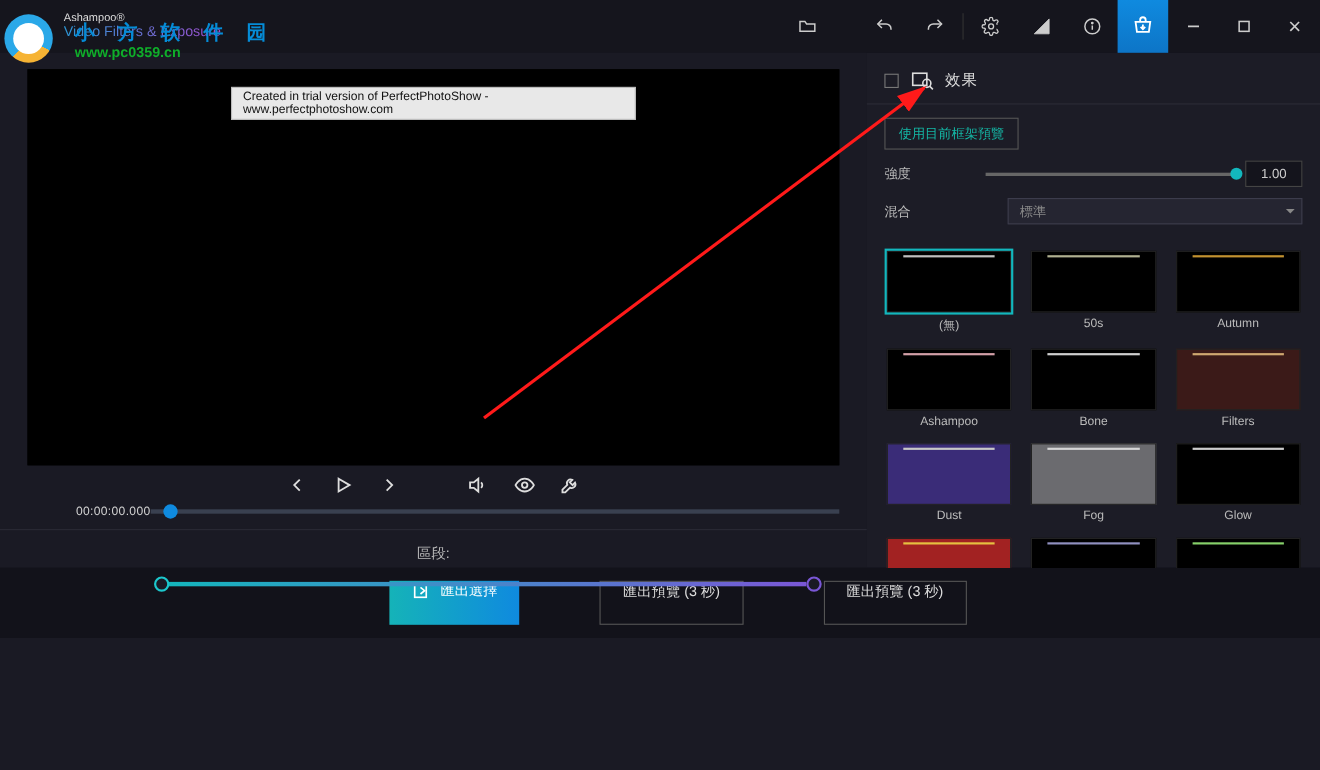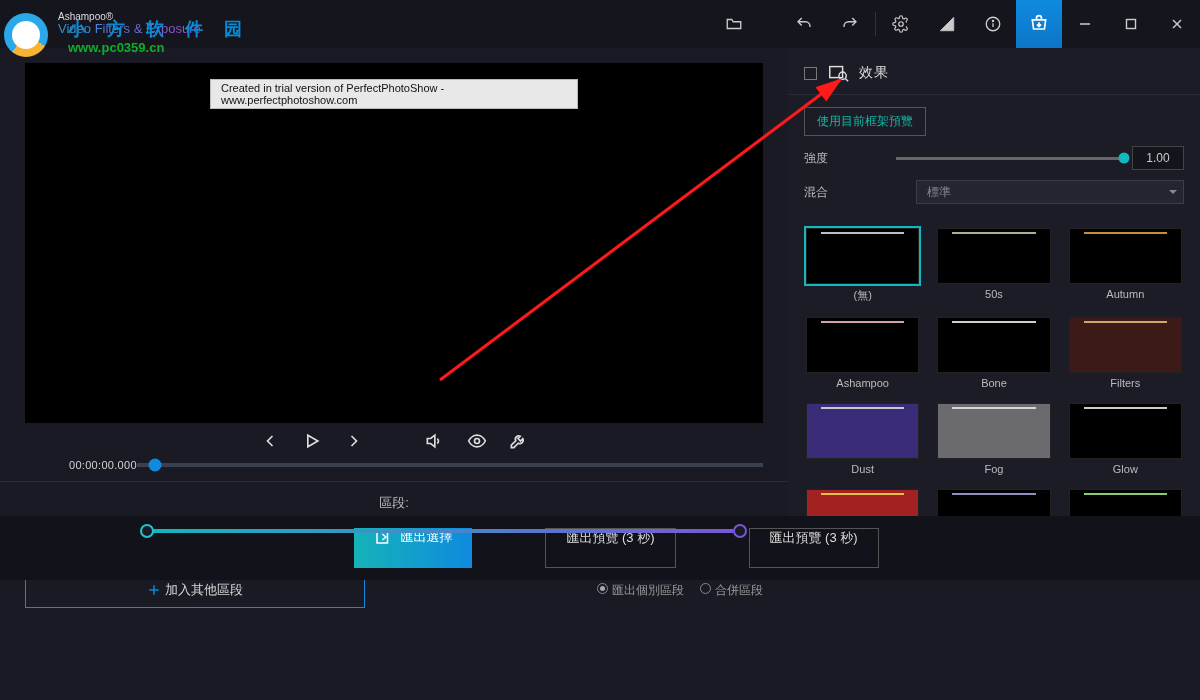--- a/index.html
+++ b/index.html
@@ -252,33 +252,20 @@
           </div>
           <span class="seg-close">
             <svg width="16" height="16" viewBox="0 0 24 24" stroke="#ddd" stroke-width="2.5">
                 <line x1="5" y1="5" x2="19" y2="19"></line>
                 <line x1="19" y1="5" x2="5" y2="19"></line>
               </svg>
           </span>
         </div>
       </div>
 
-      <div class="add-seg-row">
-        <div class="add-seg-btn">
-          <svg width="14" height="14" viewBox="0 0 24 24" stroke="#0f8adf" stroke-width="2.5">
-              <line x1="12" y1="4" x2="12" y2="20"></line>
-              <line x1="4" y1="12" x2="20" y2="12"></line>
-            </svg>
-          <span>加入其他區段</span>
-        </div>
-        <div class="radio-group">
-          <label><span class="radio on"></span><span>匯出個別區段</span></label>
-          <label><span class="radio"></span><span>合併區段</span></label>
-        </div>
-      </div>
     </div>
 
     <div class="right">
       <div class="panel-head">
         <span class="chk"></span>
         <span>
            <svg width="22" height="22" viewBox="0 0 24 24" fill="none" stroke="#ddd" stroke-width="1.6">
               <rect x="3" y="5" width="14" height="12"></rect>
               <circle cx="17" cy="15" r="4"></circle>
               <line x1="20" y1="18" x2="23" y2="21"></line>

